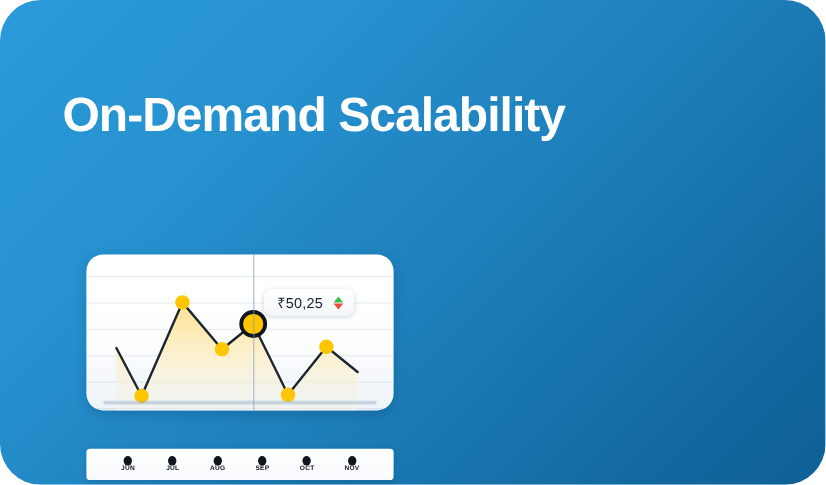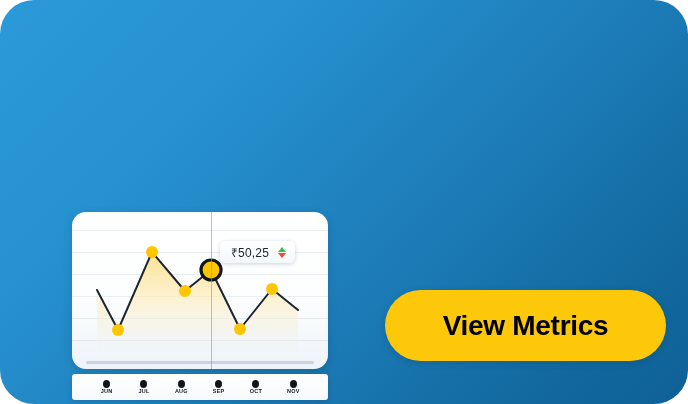--- a/index.html
+++ b/index.html
@@ -58,21 +58,21 @@
     top: 212px;
     width: 256px;
     height: 188px;
   }
 
   .chart-card {
     position: absolute;
     left: 0;
     top: 0;
     width: 256px;
-    height: 157px;
+    height: 130px;
     background: linear-gradient(180deg, #ffffff 0%, #fdfefe 55%, #eef3f8 100%);
     border-radius: 14px;
     box-shadow: 0 3px 9px rgba(6, 48, 80, 0.22);
     overflow: hidden;
   }
 
   .grid-lines {
     position: absolute;
     inset: 0;
     pointer-events: none;
@@ -207,20 +207,21 @@
     display: flex;
     align-items: center;
     justify-content: center;
   }
 </style>
 </head>
 <body>
 
 <div class="card-root">
 
+  <h1 class="headline">On-Demand Scalability</h1>
 
 
   <div class="chart-widget">
 
     <div class="chart-card">
 
       <div class="grid-lines">
         <div class="gl" style="top:18px"></div>
         <div class="gl" style="top:40px"></div>
         <div class="gl" style="top:62px"></div>
@@ -285,15 +286,14 @@
         <span class="month-dot"></span>
         <span class="month-label">OCT</span>
       </div>
       <div class="month-cell">
         <span class="month-dot"></span>
         <span class="month-label">NOV</span>
       </div>
     </div>
   </div>
 
-  <button class="cta-button">View Metrics</button>
 
 </div>
 
 </body></html>

